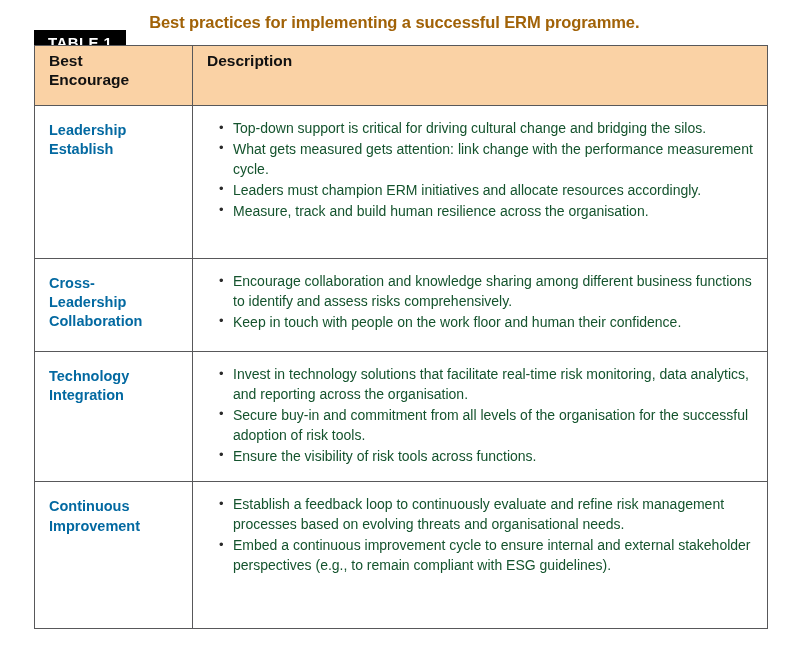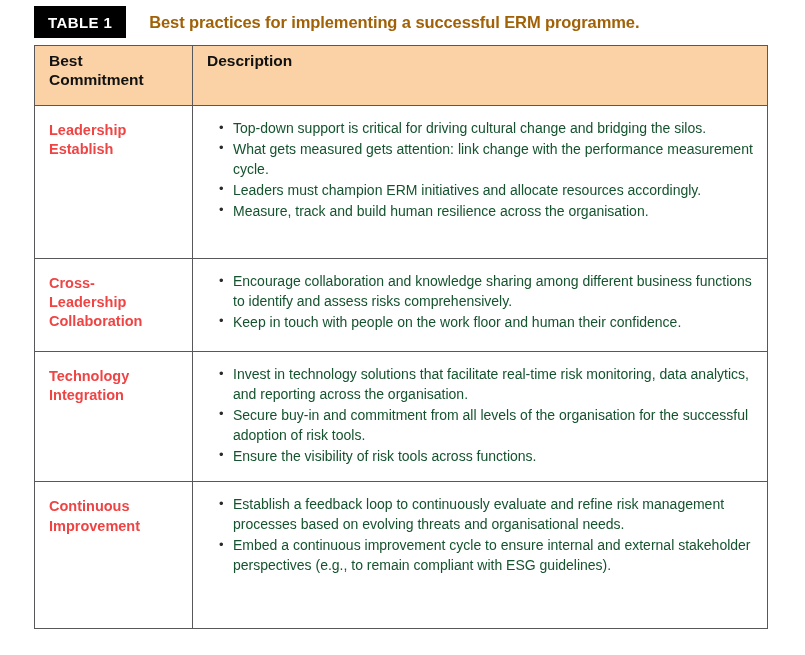--- a/index.html
+++ b/index.html
@@ -35,23 +35,24 @@
   .table-badge {
     background: #000000;
     color: #ffffff;
     font-weight: 700;
     font-size: 15px;
     letter-spacing: 0.4px;
     display: flex;
     align-items: center;
     justify-content: center;
     padding: 0 14px;
-    height: 32px;
+    height: 24px;
     box-sizing: border-box;
     white-space: nowrap;
+    margin-top: 24px;
   }
   .caption-title {
     display: flex;
     align-items: center;
     font-weight: 700;
     font-size: 16.5px;
     color: #a16207;
     padding-left: 23px;
     white-space: nowrap;
     letter-spacing: -0.1px;
@@ -90,21 +91,21 @@
   }
 
   tbody td {
     background: #ffffff;
     padding: 14px 14px 14px 14px;
   }
   td.practice {
     font-weight: 700;
     font-size: 14.5px;
     line-height: 1.32;
-    color: #ef4444;
+    color: #0369a1;
     padding-left: 14px;
     padding-top: 15px;
   }
   td.desc {
     padding-left: 8px;
     padding-top: 13px;
     padding-right: 10px;
   }
 
   ul.bullets {
@@ -148,21 +149,21 @@
 
   <table class="erm-table">
     <colgroup>
       <col class="c1">
       <col class="c2">
     </colgroup>
     <thead>
       <tr>
         <th>
           <span>Best</span><br>
-          <span>Commitment</span>
+          <span>Encourage</span>
         </th>
         <th>Description</th>
       </tr>
     </thead>
     <tbody>
 
       <tr class="row-0">
         <td class="practice">
           <span>Leadership</span><br>
           <span>Establish</span>

